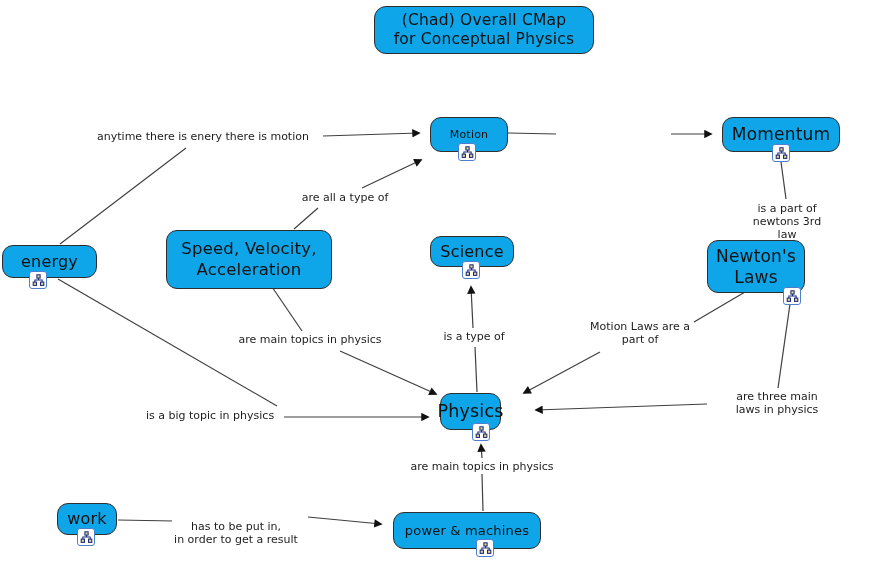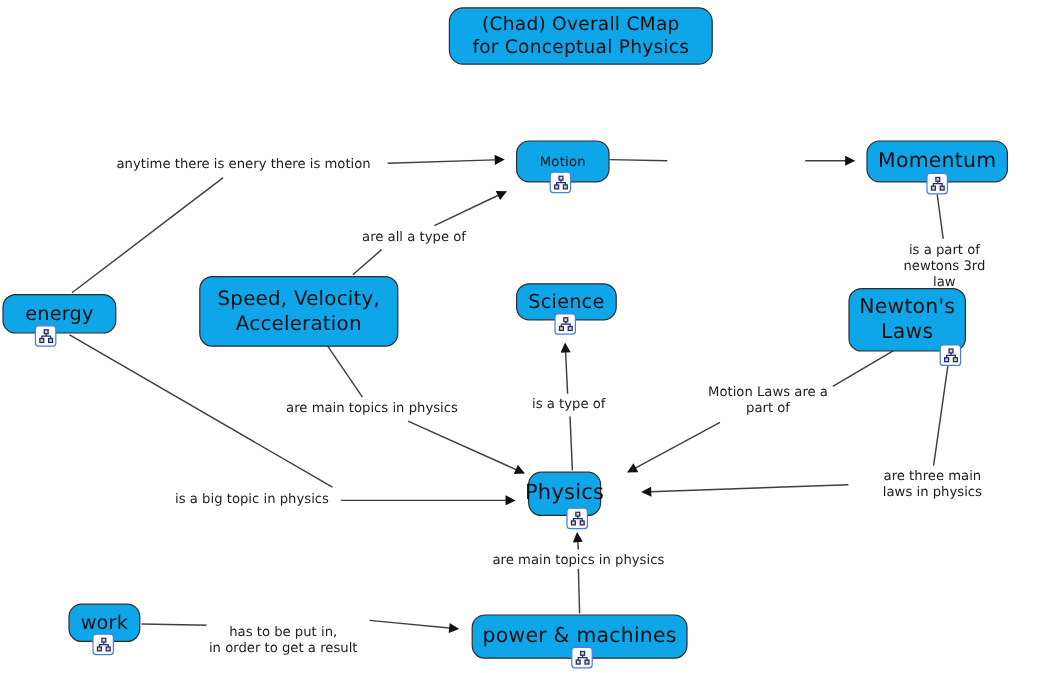--- a/index.html
+++ b/index.html
@@ -82,21 +82,21 @@
   <div class="node" style="left:430px;top:117px;width:78px;height:35px;font-size:11px;">Motion</div>
   <div class="node" style="left:722px;top:117px;width:118px;height:35px;font-size:17px;">Momentum</div>
   <div class="node" style="left:166px;top:230px;width:166px;height:59px;font-size:16.5px;">Speed, Velocity,
 Acceleration</div>
   <div class="node" style="left:430px;top:236px;width:84px;height:31px;font-size:16px;">Science</div>
   <div class="node" style="left:707px;top:240px;width:98px;height:53px;font-size:17px;">Newton's
 Laws</div>
   <div class="node" style="left:2px;top:245px;width:95px;height:33px;font-size:16px;">energy</div>
   <div class="node" style="left:440px;top:393px;width:61px;height:37px;font-size:17.5px;">Physics</div>
   <div class="node" style="left:57px;top:503px;width:60px;height:32px;font-size:16px;">work</div>
-  <div class="node" style="left:393px;top:512px;width:180px;height:37px;font-size:17px;">power &amp; machines</div>
+  <div class="node" style="left:393px;top:512px;width:148px;height:37px;font-size:13px;">power &amp; machines</div>
 
   <div class="res-icon" style="left:458px;top:143px;">
     <svg width="13" height="13" viewBox="0 0 16 16">
         <g stroke="#1c2b7a" stroke-width="1.3" fill="#e8d38a">
           <path d="M8,5 V7.5 M3.5,10 V7.5 H12.5 V10" fill="none"></path>
           <rect x="6" y="1" width="4" height="4"></rect>
           <rect x="1.5" y="10" width="4" height="4"></rect>
           <rect x="10.5" y="10" width="4" height="4"></rect>
         </g>
       </svg>

